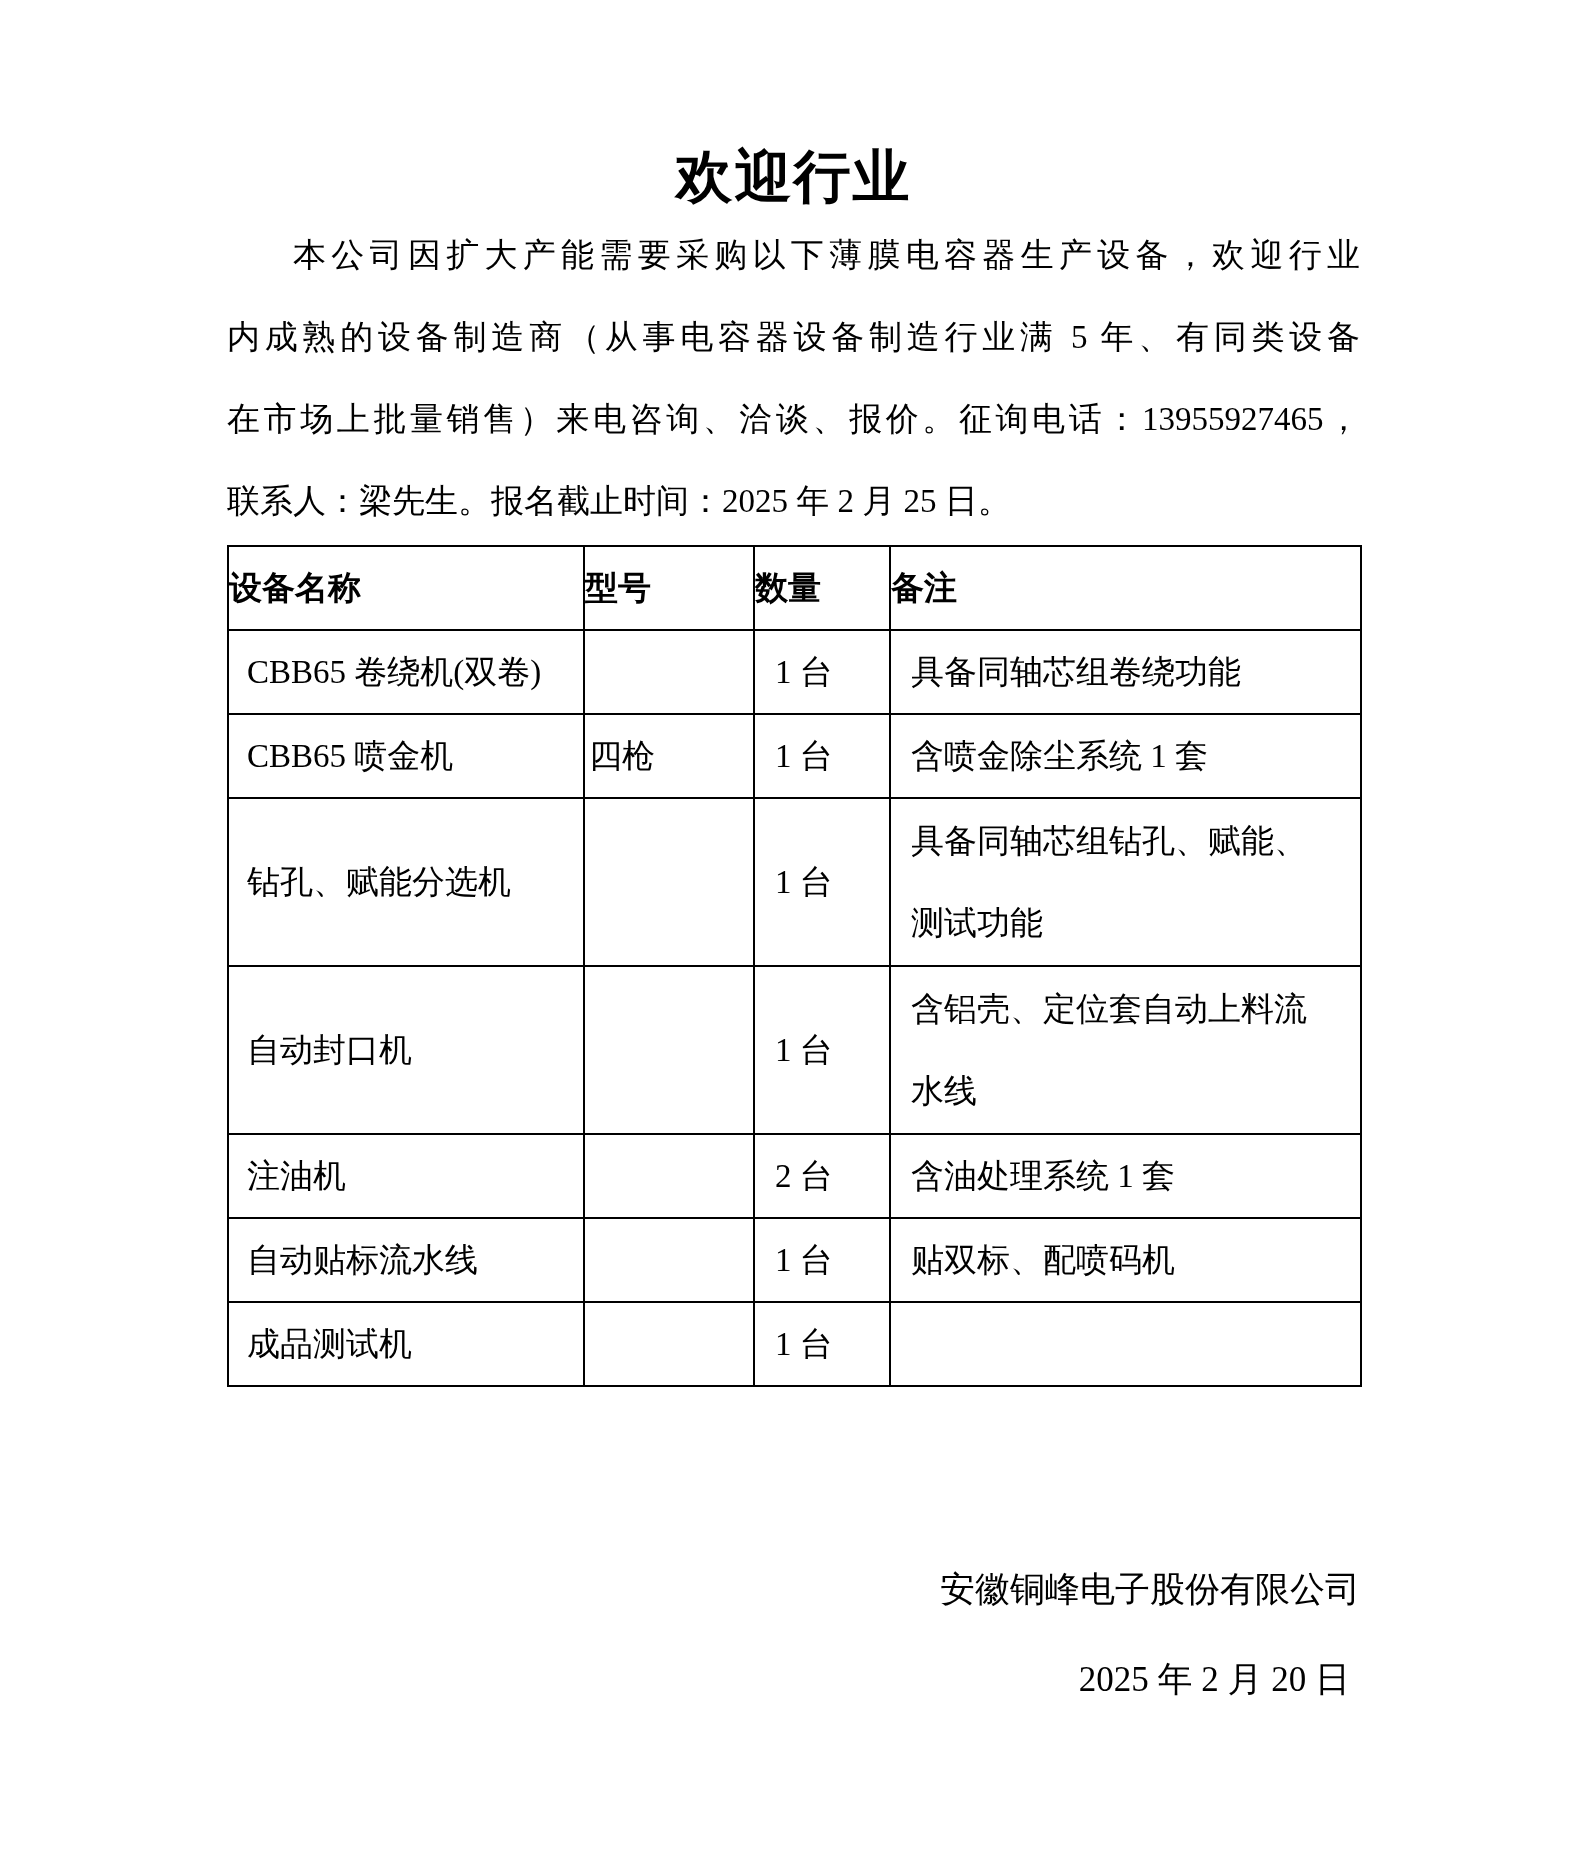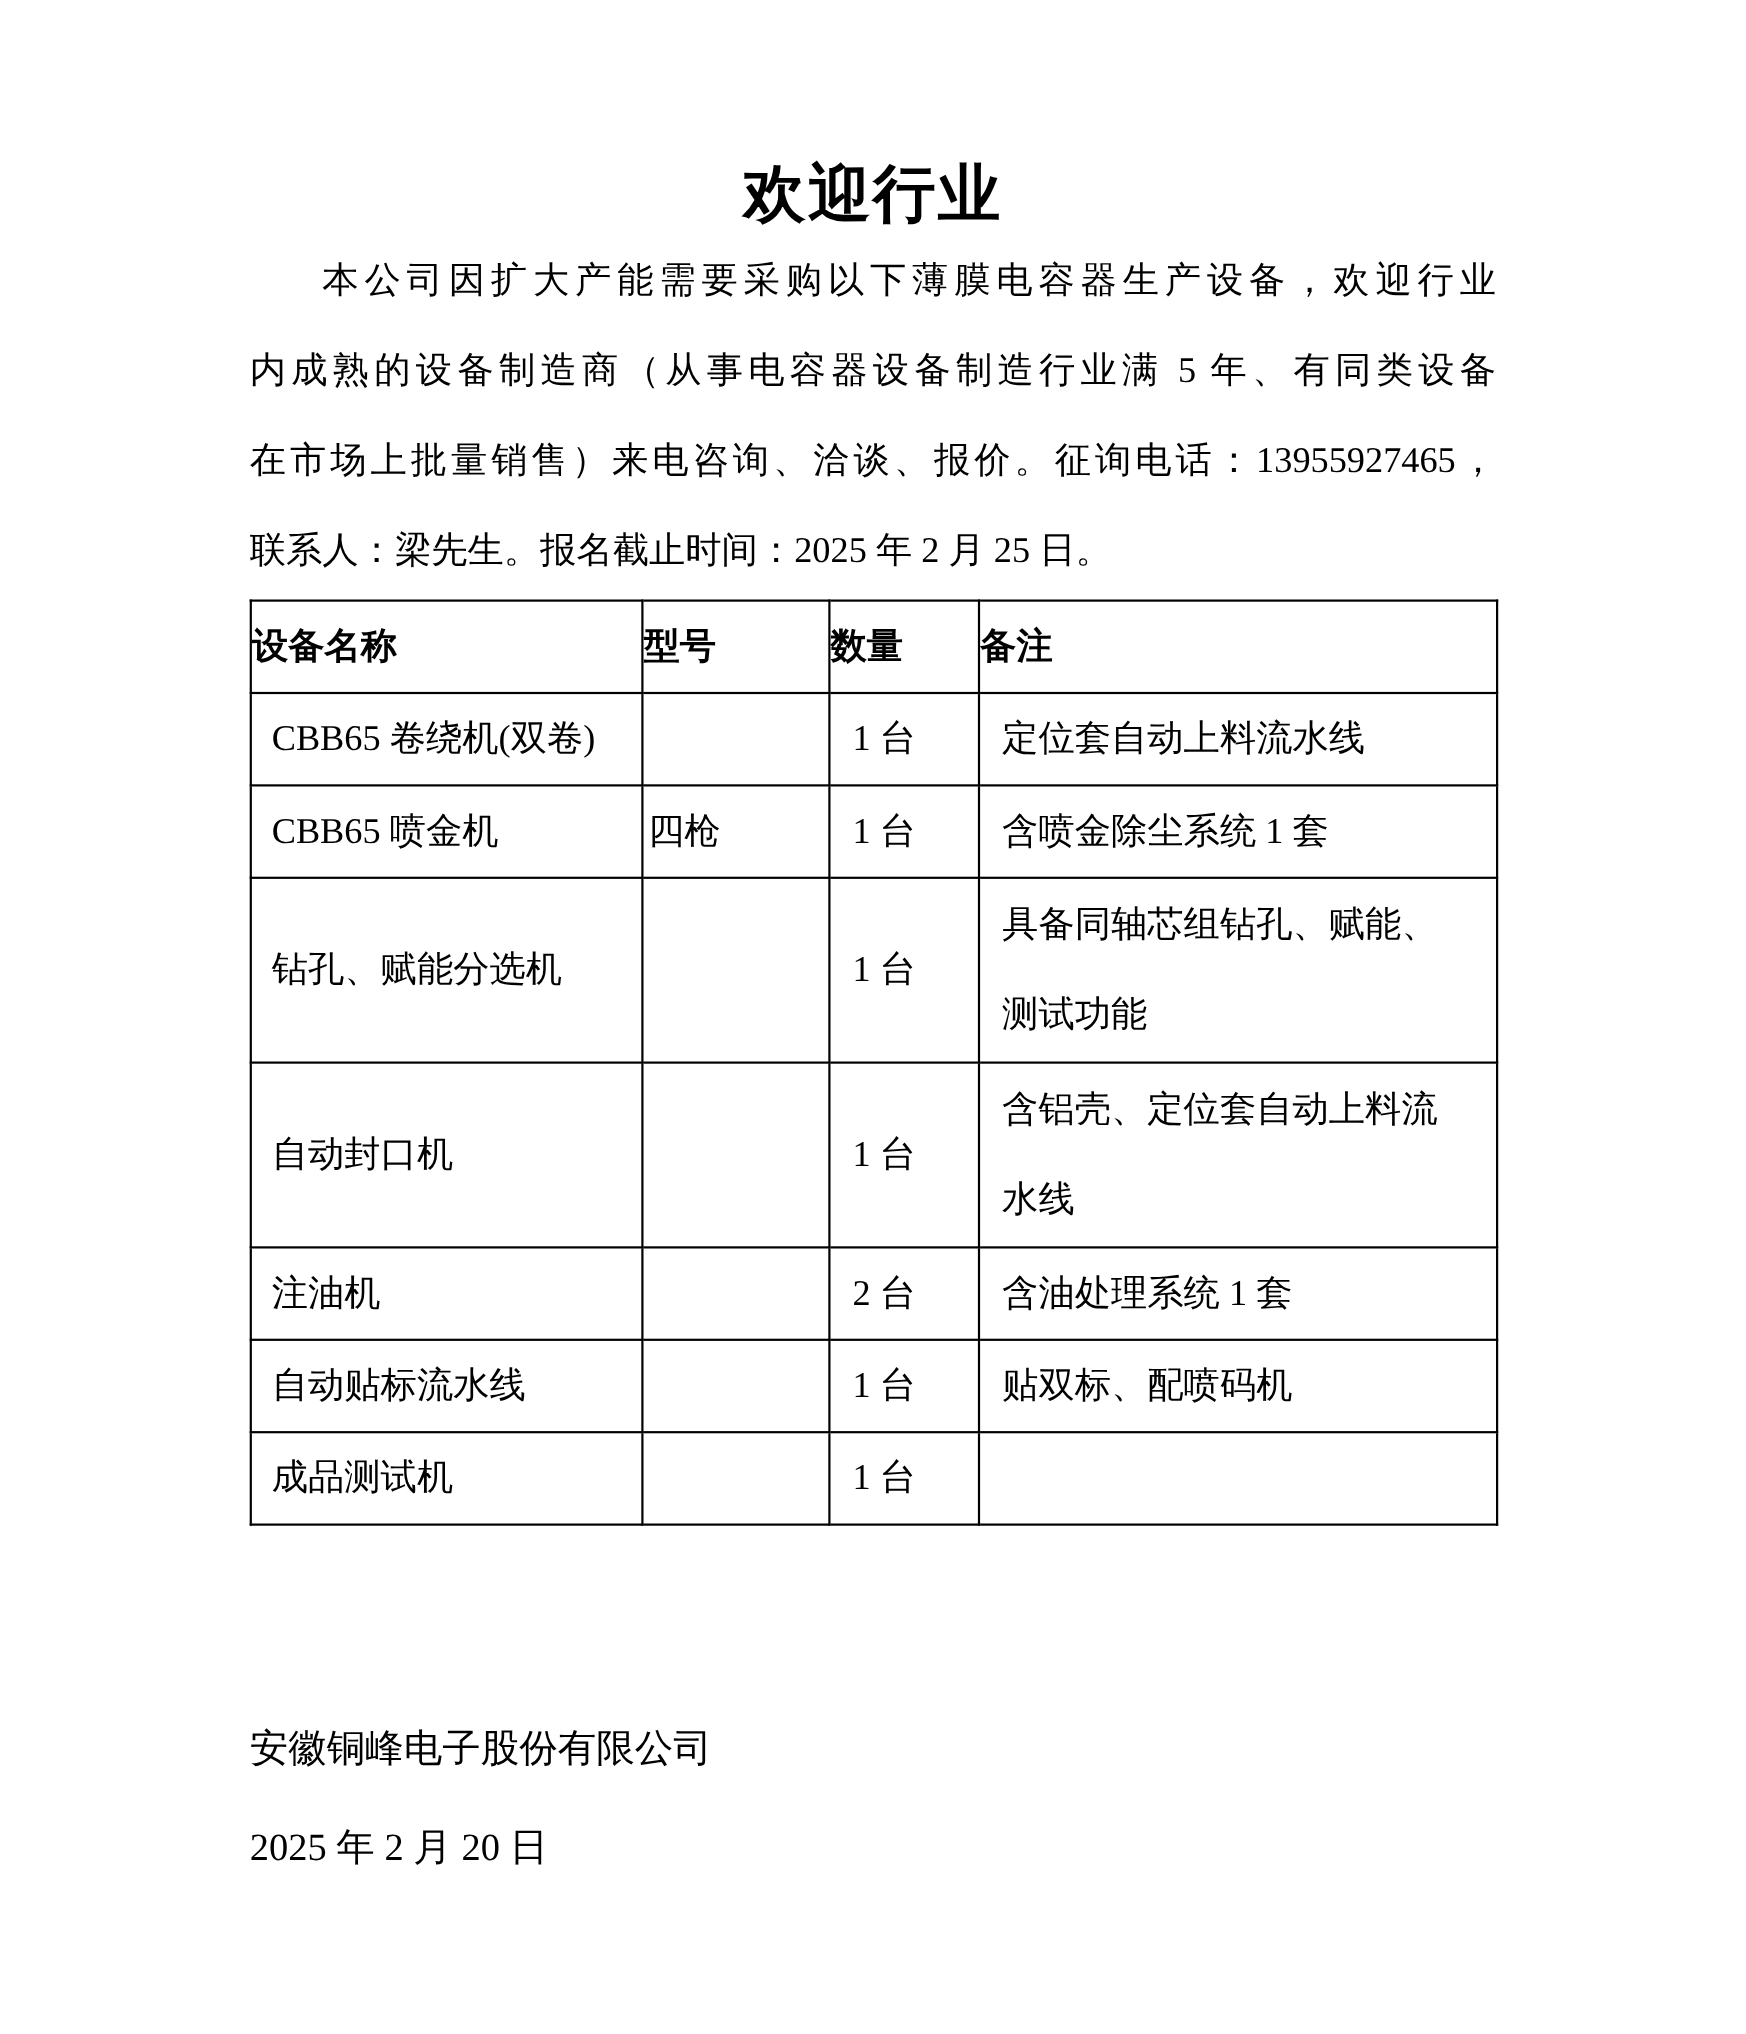--- a/index.html
+++ b/index.html
@@ -49,21 +49,21 @@
   table.equip .r-single{ height: 84px; }
   table.equip .r-double{ height: 168px; }
   table.equip .r-last  { height: 60px; }
   td.cell-name { text-align: left; padding: 0 6px 0 18px; }
   td.cell-model{ text-align: left; padding: 0 6px 0 4px; }
   td.cell-qty  { text-align: left; padding: 0 4px 0 20px; }
   td.cell-note { text-align: left; padding: 0 51px 0 20px; }
 
   .sig-block {
     position: absolute; left: 227px; width: 1133px;
-    font-size: 35px; line-height: 82px; text-align: left;
+    font-size: 35px; line-height: 82px; text-align: right;
   }
   .sig-company { top: 1549px; }
   .sig-date    { top: 1639px; padding-right: 10px; box-sizing: border-box; }
 </style>
 </head>
 <body>
 
 <div class="page">
 
   <div class="doc-title">欢迎行业</div>
@@ -86,21 +86,21 @@
         <tr class="h-row">
       <th>设备名称</th>
       <th>型号</th>
       <th>数量</th>
       <th>备注</th>
     </tr>
     <tr class="r-single">
       <td class="cell-name">CBB65 卷绕机(双卷)</td>
       <td class="cell-model"></td>
       <td class="cell-qty">1 台</td>
-      <td class="cell-note">定位套自动上料流水线</td>
+      <td class="cell-note">具备同轴芯组卷绕功能</td>
     </tr>
     <tr class="r-single">
       <td class="cell-name">CBB65 喷金机</td>
       <td class="cell-model">四枪</td>
       <td class="cell-qty">1 台</td>
       <td class="cell-note">含喷金除尘系统 1 套</td>
     </tr>
     <tr class="r-double">
       <td class="cell-name">钻孔、赋能分选机</td>
       <td class="cell-model"></td>

